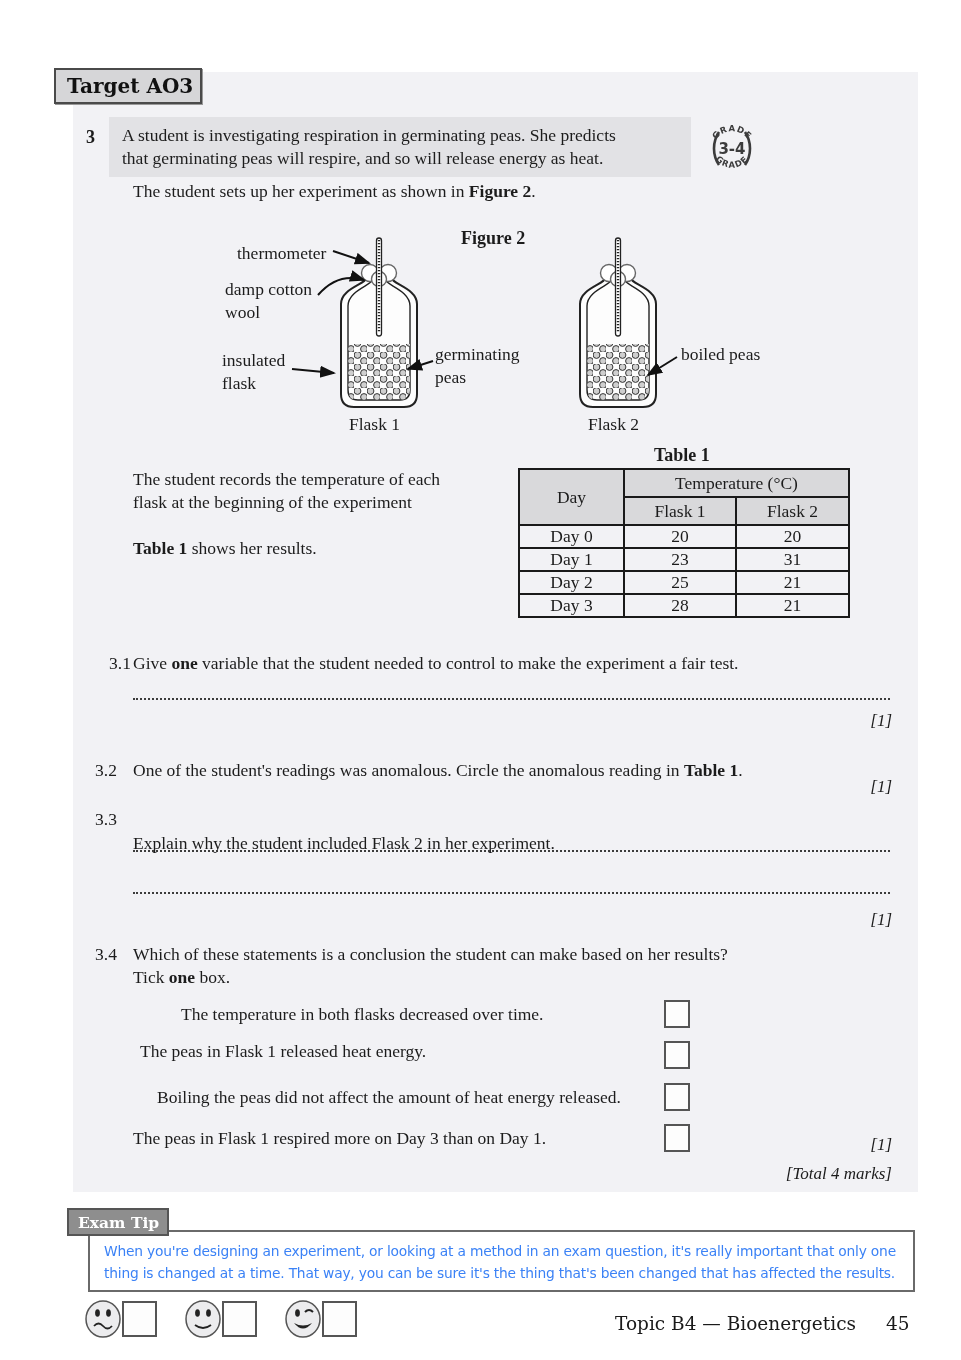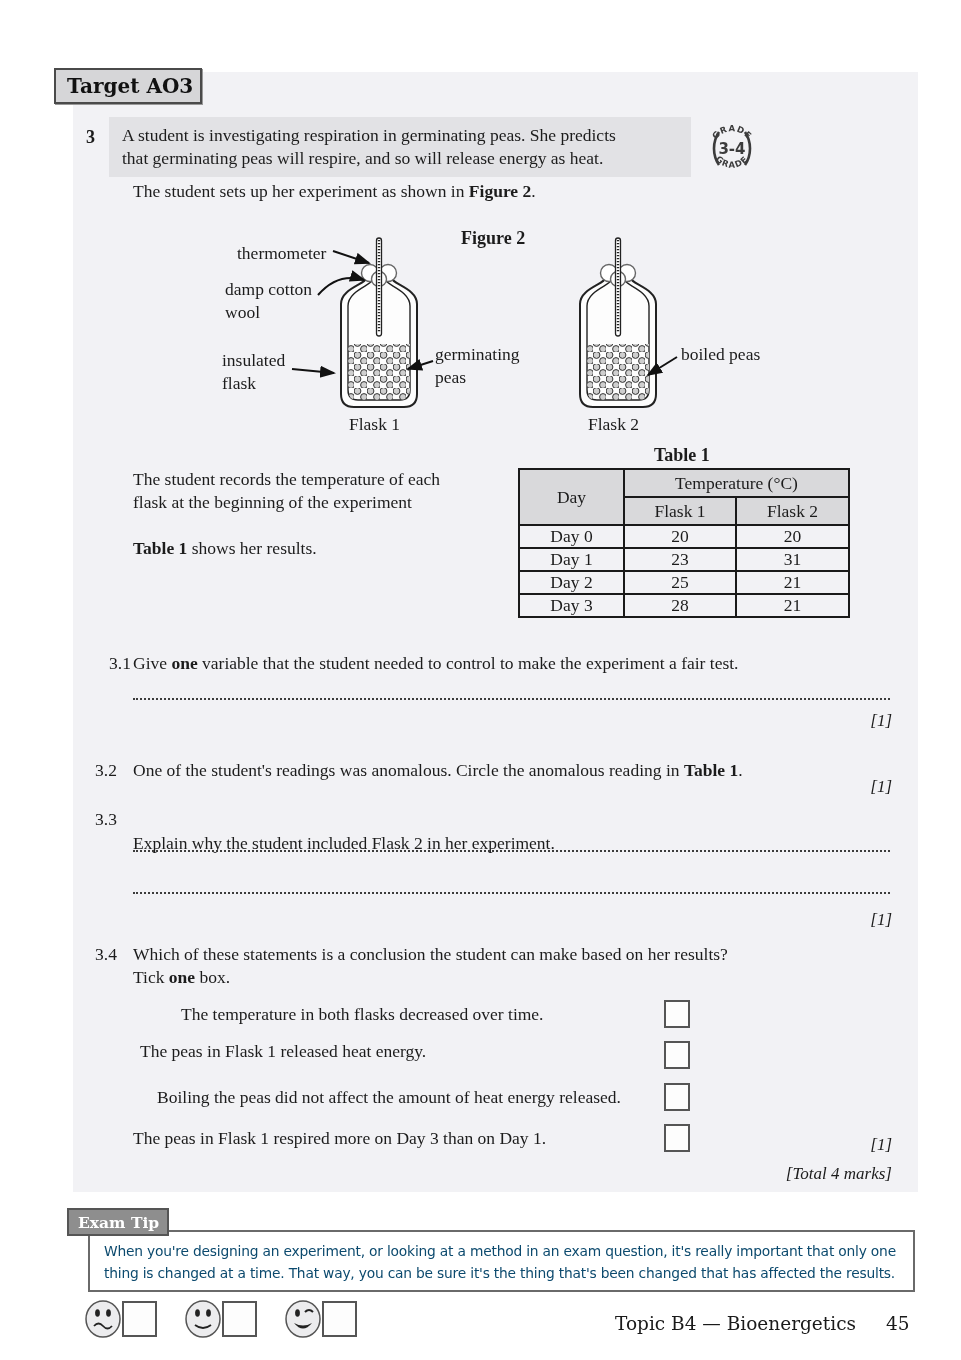--- a/index.html
+++ b/index.html
@@ -31,21 +31,21 @@
   table.results .c-f2 { width:113px; }
   table.results tr { height:14px; }
   .checkbox { width:26px; height:28px; background:#fdfdfd; border:2px solid #555; }
   .examtip-head {
     background:#8e8e8e; border:2px solid #555; color:#fff; width:102px; height:28px;
     font-family:"DejaVu Serif", serif; font-weight:bold; font-size:15.5px;
     display:flex; align-items:center; padding-left:9px; z-index:3;
   }
   .examtip-body {
     background:#fff; border:2px solid #6a6a6a; width:827px; height:62px;
-    font-family:"DejaVu Sans", sans-serif; font-size:13.8px; line-height:22px; color:#0c4a6e;
+    font-family:"DejaVu Sans", sans-serif; font-size:13.8px; line-height:22px; color:#3b82f6;
     padding:8px 14px 0 14px; letter-spacing:-0.2px;
   }
   .figlabel { font-family:"Liberation Serif", serif; font-size:17.5px; line-height:23px; }
   .footer { font-family:"DejaVu Serif", serif; font-size:18.5px; color:#1a1a1a; }
 </style>
 </head>
 <body>
 
 <div class="page">
 

